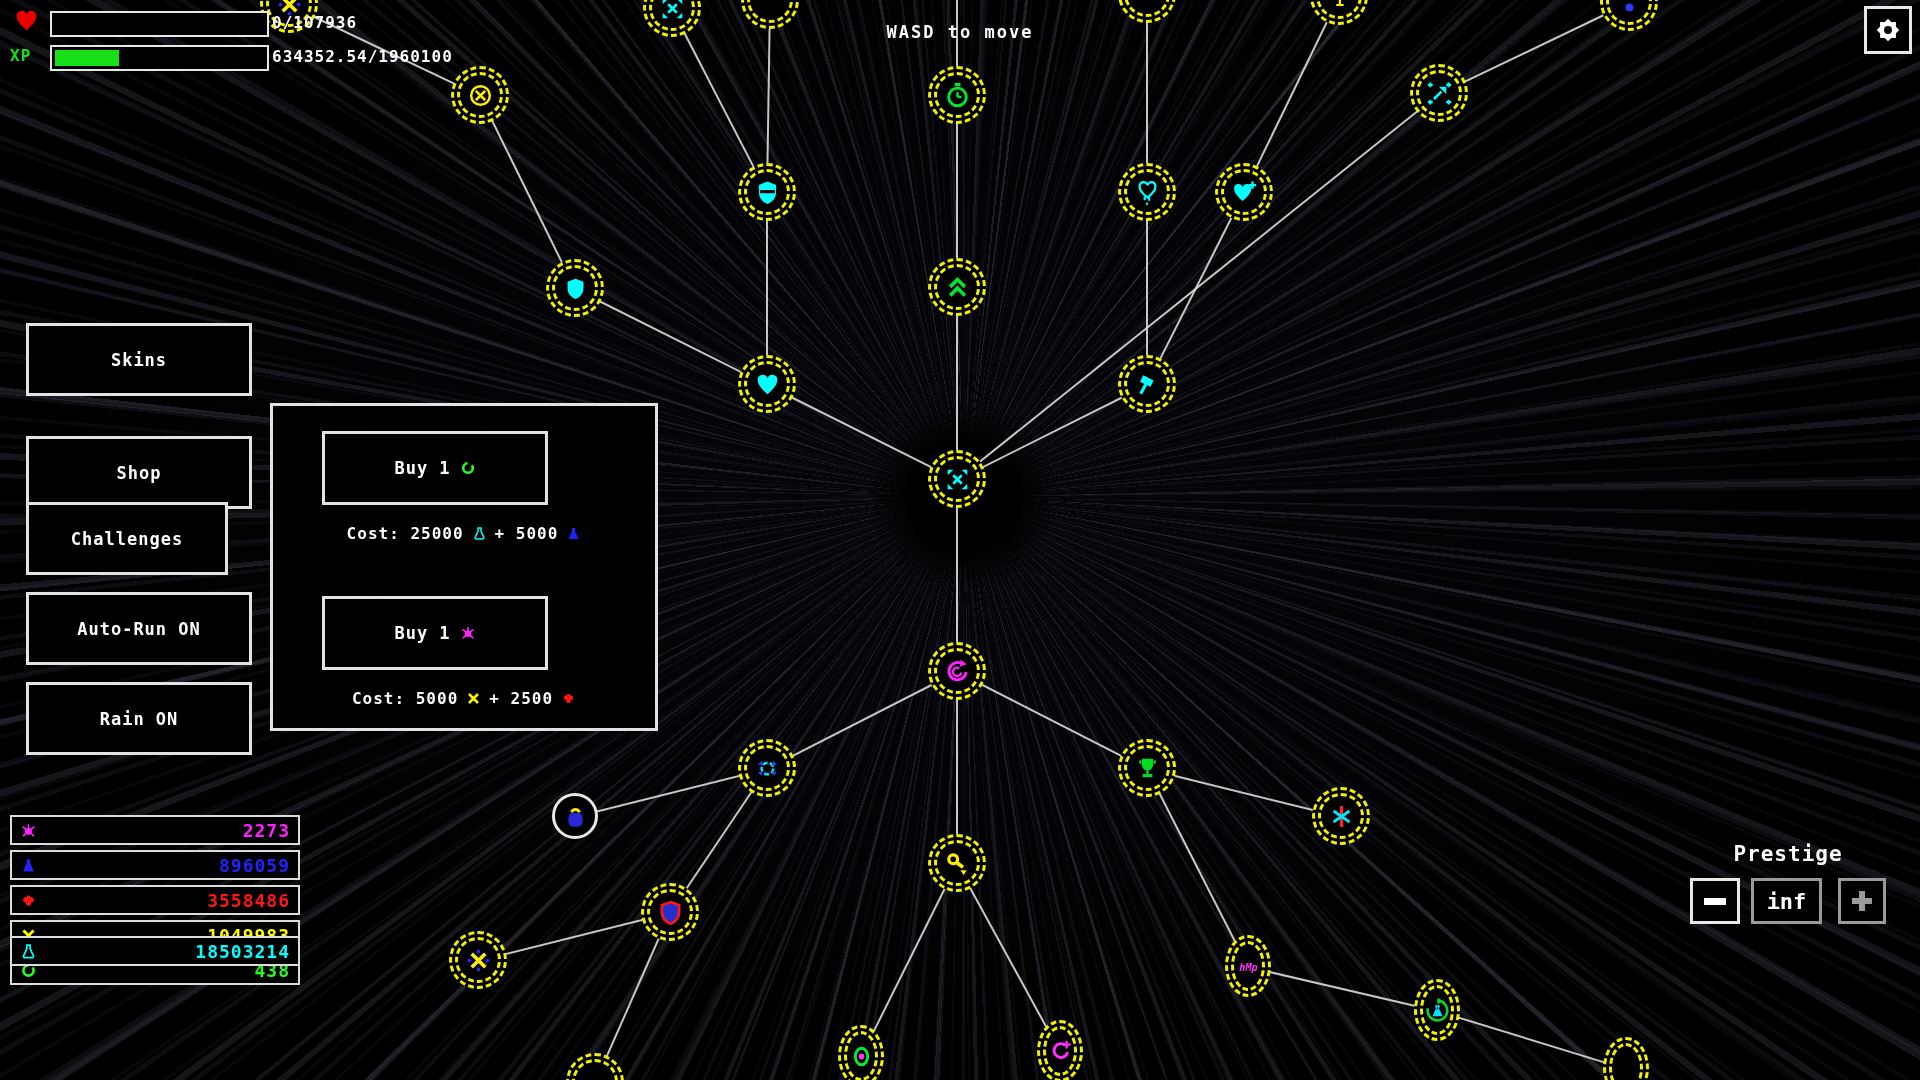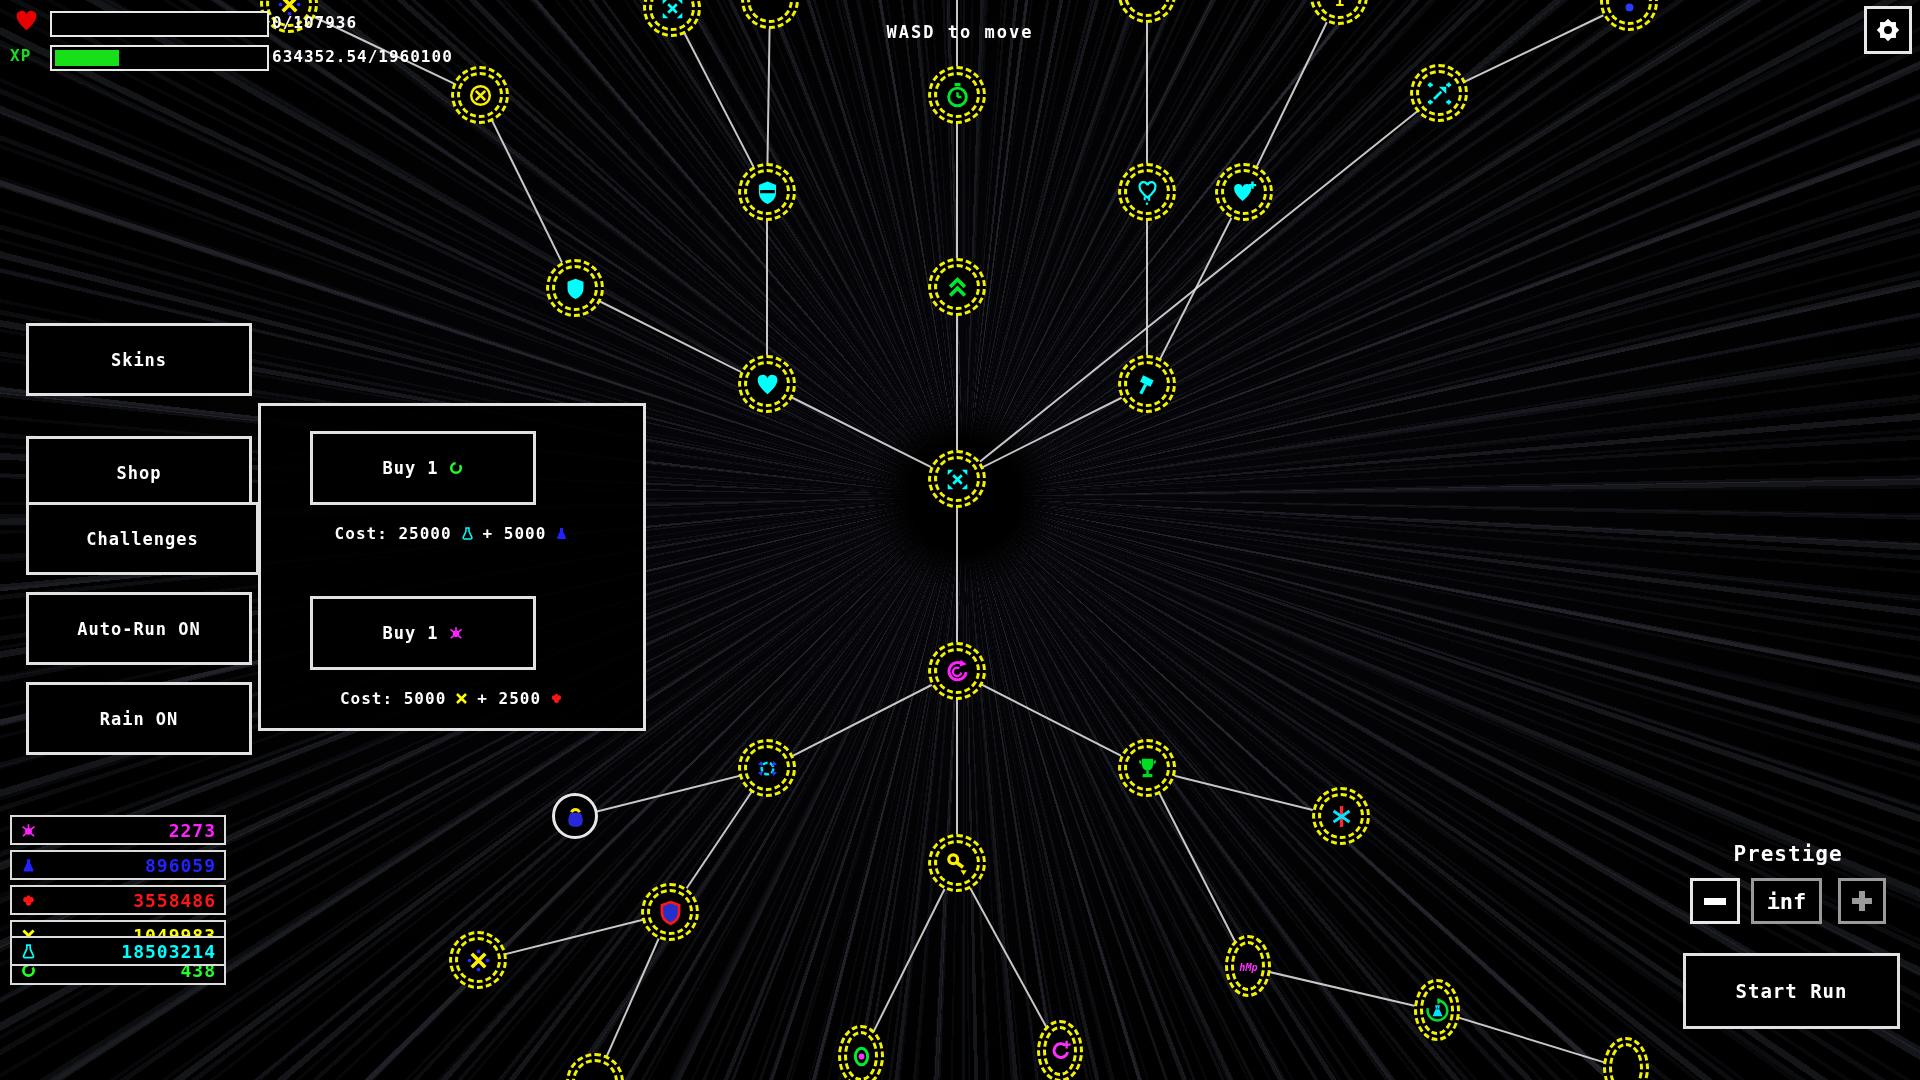--- a/index.html
+++ b/index.html
@@ -22,25 +22,25 @@
   .glyph{position:relative;display:flex;align-items:center;justify-content:center;z-index:3;}
   .glyph svg{width:27px;height:27px;display:block;}
   .hudtext{position:absolute;color:#fff;font-weight:bold;z-index:6;letter-spacing:1px;}
   .bar{position:absolute;background:#000;border:2px solid #e8e8e8;z-index:5;}
   .bar .fill{position:absolute;left:3px;top:3px;bottom:3px;background:#18e018;}
   .menu-btn,.panel-btn{
     position:absolute;background:#000;border:3px solid #e2e2e2;color:#fff;
     display:flex;align-items:center;justify-content:center;gap:9px;
     font-weight:bold;font-size:17px;letter-spacing:1px;cursor:pointer;z-index:7;box-sizing:border-box;
   }
-  .buy-panel{position:absolute;left:258px;top:403px;width:388px;height:328px;background:rgba(0,0,0,.92);
+  .buy-panel{position:absolute;left:270px;top:403px;width:388px;height:328px;background:rgba(0,0,0,.92);
     border:3px solid #e2e2e2;z-index:6;box-sizing:border-box;}
   .cost-row{position:absolute;left:0;width:100%;display:flex;align-items:center;justify-content:center;gap:8px;
     color:#fff;font-weight:bold;font-size:16px;letter-spacing:1px;}
-  .cur-row{position:absolute;left:10px;width:216px;height:30px;background:#000;border:2px solid #dcdcdc;
+  .cur-row{position:absolute;left:10px;width:290px;height:30px;background:#000;border:2px solid #dcdcdc;
     display:flex;align-items:center;z-index:7;box-sizing:border-box;padding:5px 8px;}
   .cur-row .val{margin-left:auto;font-weight:bold;font-size:18px;letter-spacing:1px;}
   .ic{display:inline-flex;align-items:center;justify-content:center;}
   .ic svg{width:100%;height:100%;display:block;}
   .sq-btn{position:absolute;background:#000;display:flex;align-items:center;justify-content:center;
     cursor:pointer;z-index:7;box-sizing:border-box;}
   #edges,#nodes{position:absolute;inset:0;}
 </style>
 </head>
 <body>
@@ -340,21 +340,21 @@
           <rect x="5.2" y="5.2" width="13.6" height="13.6" fill="#fff"></rect>
           <rect x="5.2" y="5.2" width="13.6" height="13.6" fill="#fff" transform="rotate(45 12 12)"></rect>
           <circle cx="12" cy="12" r="3.4" fill="#000"></circle>
         </svg>
     </span>
   </div>
 
   <div id="menu-buttons">
       <div class="menu-btn" style="left: 26px; top: 323px; width: 226px; height: 73px;">Skins</div>
       <div class="menu-btn" style="left: 26px; top: 436px; width: 226px; height: 73px;">Shop</div>
-      <div class="menu-btn" style="left: 26px; top: 502px; width: 233px; height: 73px;">Challenges</div>
+      <div class="menu-btn" style="left: 26px; top: 502px; width: 202px; height: 73px;">Challenges</div>
       <div class="menu-btn" style="left: 26px; top: 592px; width: 226px; height: 73px;">Auto-Run ON</div>
       <div class="menu-btn" style="left: 26px; top: 682px; width: 226px; height: 73px;">Rain ON</div>
     </div>
 
   <div class="buy-panel" id="buy-panel">
       <div class="panel-btn" style="left: 49px; top: 25px; width: 226px; height: 74px;">
         <span>Buy 1</span>
         <span class="ic" style="width:16px;height:16px">
           <svg viewBox="0 0 20 20">
             <circle cx="10" cy="10" r="6" fill="none" stroke="#22ff22" stroke-width="3.2" stroke-dasharray="27 6"></circle>
@@ -465,14 +465,13 @@
   <div class="sq-btn" style="left:1751px;top:878px;width:71px;height:46px;border:3px solid #9a9a9a;color:#fff;font-weight:bold;font-size:22px;">inf</div>
   <div class="sq-btn" style="left:1838px;top:878px;width:48px;height:46px;border:3px solid #9a9a9a;">
     <span class="ic" style="width:24px;height:24px;">
       <svg viewBox="0 0 24 24">
           <rect x="9" y="2" width="6" height="20" fill="#9a9a9a"></rect>
           <rect x="2" y="9" width="20" height="6" fill="#9a9a9a"></rect>
         </svg>
     </span>
   </div>
 
-  <div class="menu-btn" style="left:1683px;top:953px;width:217px;height:76px;font-size:19px;">Start Run</div>
 </div>
 
 </body></html>

